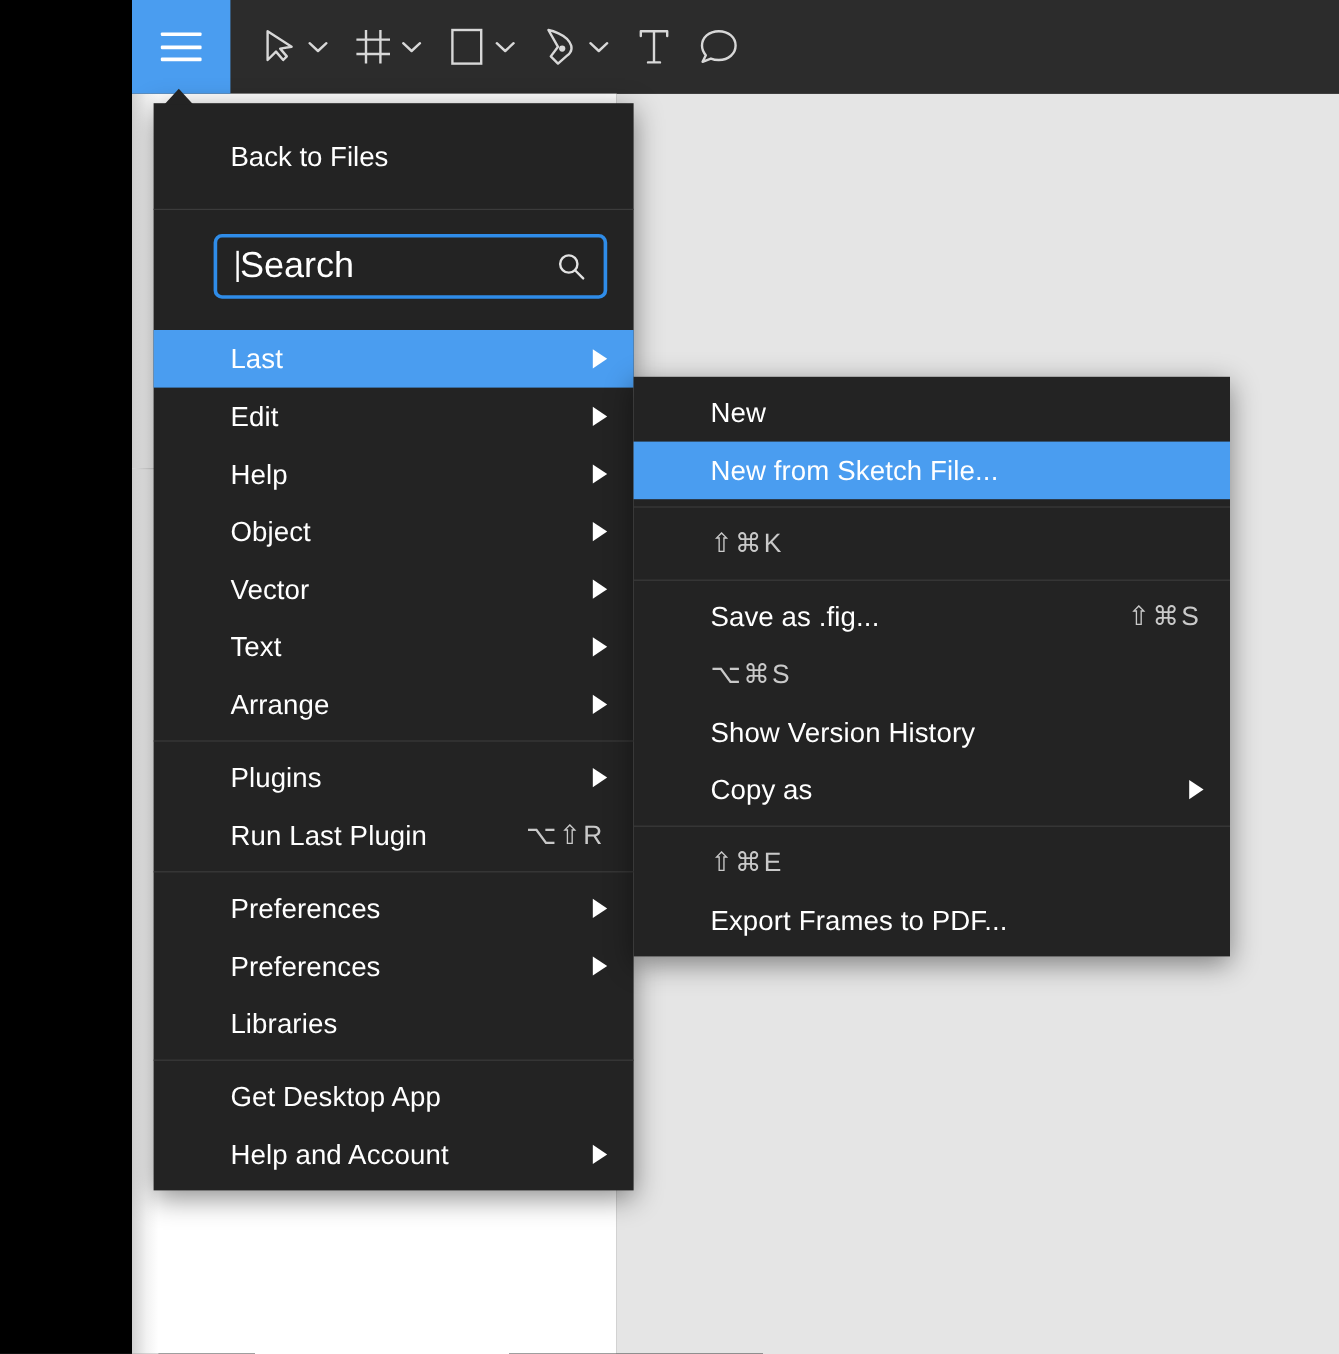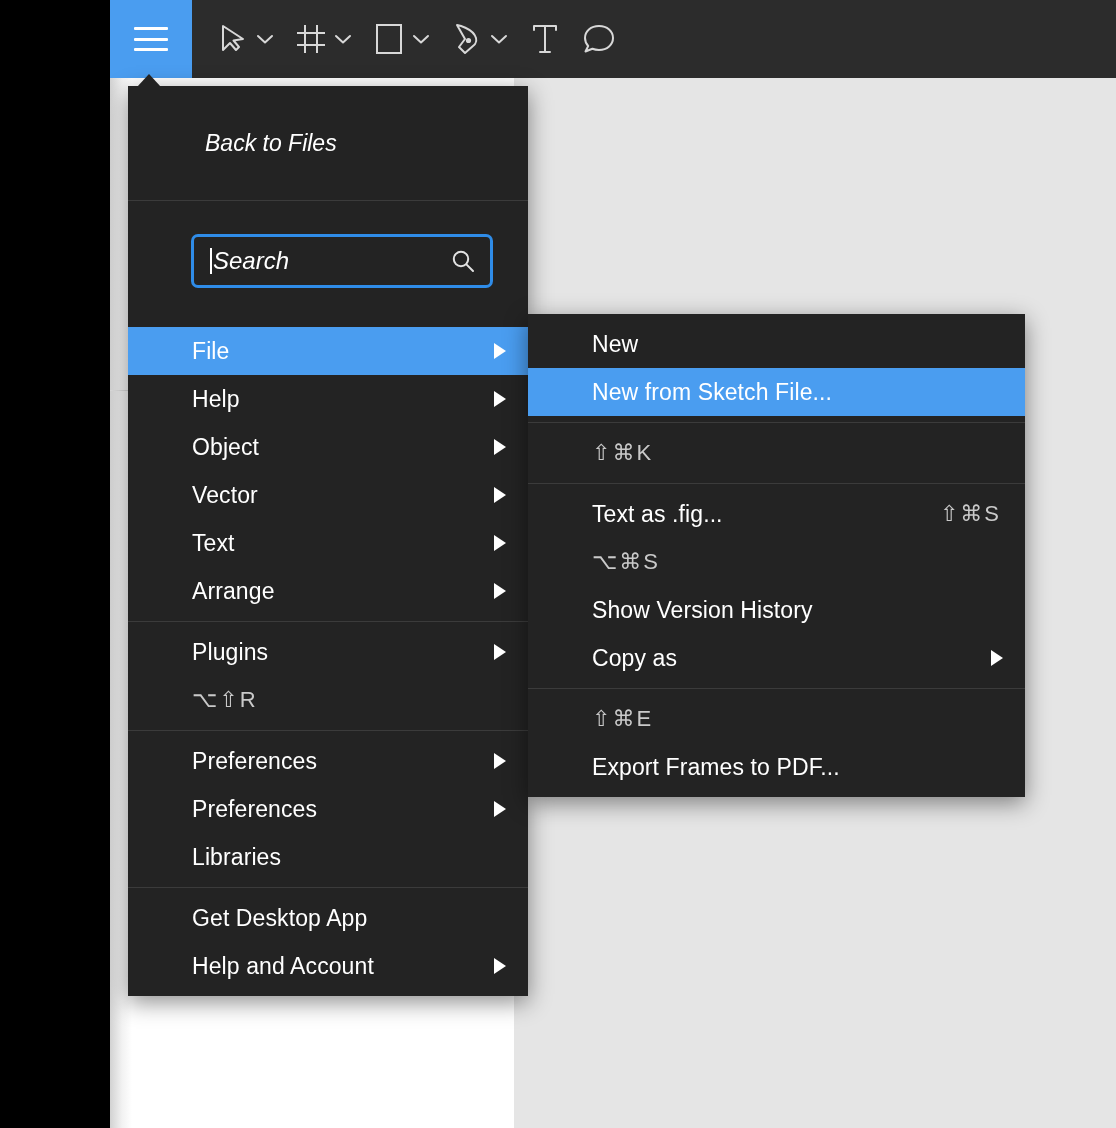--- a/index.html
+++ b/index.html
@@ -150,21 +150,21 @@
     z-index: 32;
     margin-top: 44px;
   }
 
   .menu-section + .menu-section {
     border-top: 1px solid #3b3b3b;
   }
   .menu-section {
     padding: 6px 0;
   }
-  .menu-section.tight { padding: 13px; font-style: italic; }
+  .menu-section.tight { padding: 0; }
 
   .menu-row {
     height: 48px;
     display: flex;
     align-items: center;
     padding: 0 22px 0 64px;
     font-size: 23px;
     font-weight: 400;
     color: #ffffff;
     letter-spacing: 0.1px;
@@ -221,21 +221,21 @@
   }
   .search-caret {
     width: 2px;
     height: 26px;
     background: #ffffff;
     flex: none;
     margin-right: 1px;
   }
   .search-placeholder {
     flex: 1 1 auto;
-    font-size: 24px;
+    font-size: 30px;
     color: #ffffff;
     line-height: 1;
   }
   .search-icon {
     flex: none;
     width: 26px;
     height: 26px;
     display: flex;
     align-items: center;
     justify-content: center;
@@ -359,21 +359,25 @@
             </svg>
 
           </span>
         </div>
       </div>
     </div>
 
     <div id="main-menu-sections">
         <div class="menu-section">
           <div class="menu-row selected">
-            <span class="label">File</span>
+            <span class="label">Last</span>
+            <span class="submenu-arrow"></span>
+          </div>
+          <div class="menu-row">
+            <span class="label">Edit</span>
             <span class="submenu-arrow"></span>
           </div>
           <div class="menu-row">
             <span class="label">Help</span>
             <span class="submenu-arrow"></span>
           </div>
           <div class="menu-row">
             <span class="label">Object</span>
             <span class="submenu-arrow"></span>
           </div>
@@ -389,20 +393,21 @@
             <span class="label">Arrange</span>
             <span class="submenu-arrow"></span>
           </div>
         </div>
         <div class="menu-section">
           <div class="menu-row">
             <span class="label">Plugins</span>
             <span class="submenu-arrow"></span>
           </div>
           <div class="menu-row">
+            <span class="label">Run Last Plugin</span>
             <span class="shortcut">⌥⇧R</span>
           </div>
         </div>
         <div class="menu-section">
           <div class="menu-row">
             <span class="label">Preferences</span>
             <span class="submenu-arrow"></span>
           </div>
           <div class="menu-row">
             <span class="label">Preferences</span>
@@ -434,21 +439,21 @@
             <span class="label">New from Sketch File...</span>
           </div>
         </div>
         <div class="menu-section">
           <div class="menu-row">
             <span class="shortcut">⇧⌘K</span>
           </div>
         </div>
         <div class="menu-section">
           <div class="menu-row">
-            <span class="label">Text as .fig...</span>
+            <span class="label">Save as .fig...</span>
             <span class="shortcut">⇧⌘S</span>
           </div>
           <div class="menu-row">
             <span class="shortcut">⌥⌘S</span>
           </div>
           <div class="menu-row">
             <span class="label">Show Version History</span>
           </div>
           <div class="menu-row">
             <span class="label">Copy as</span>

